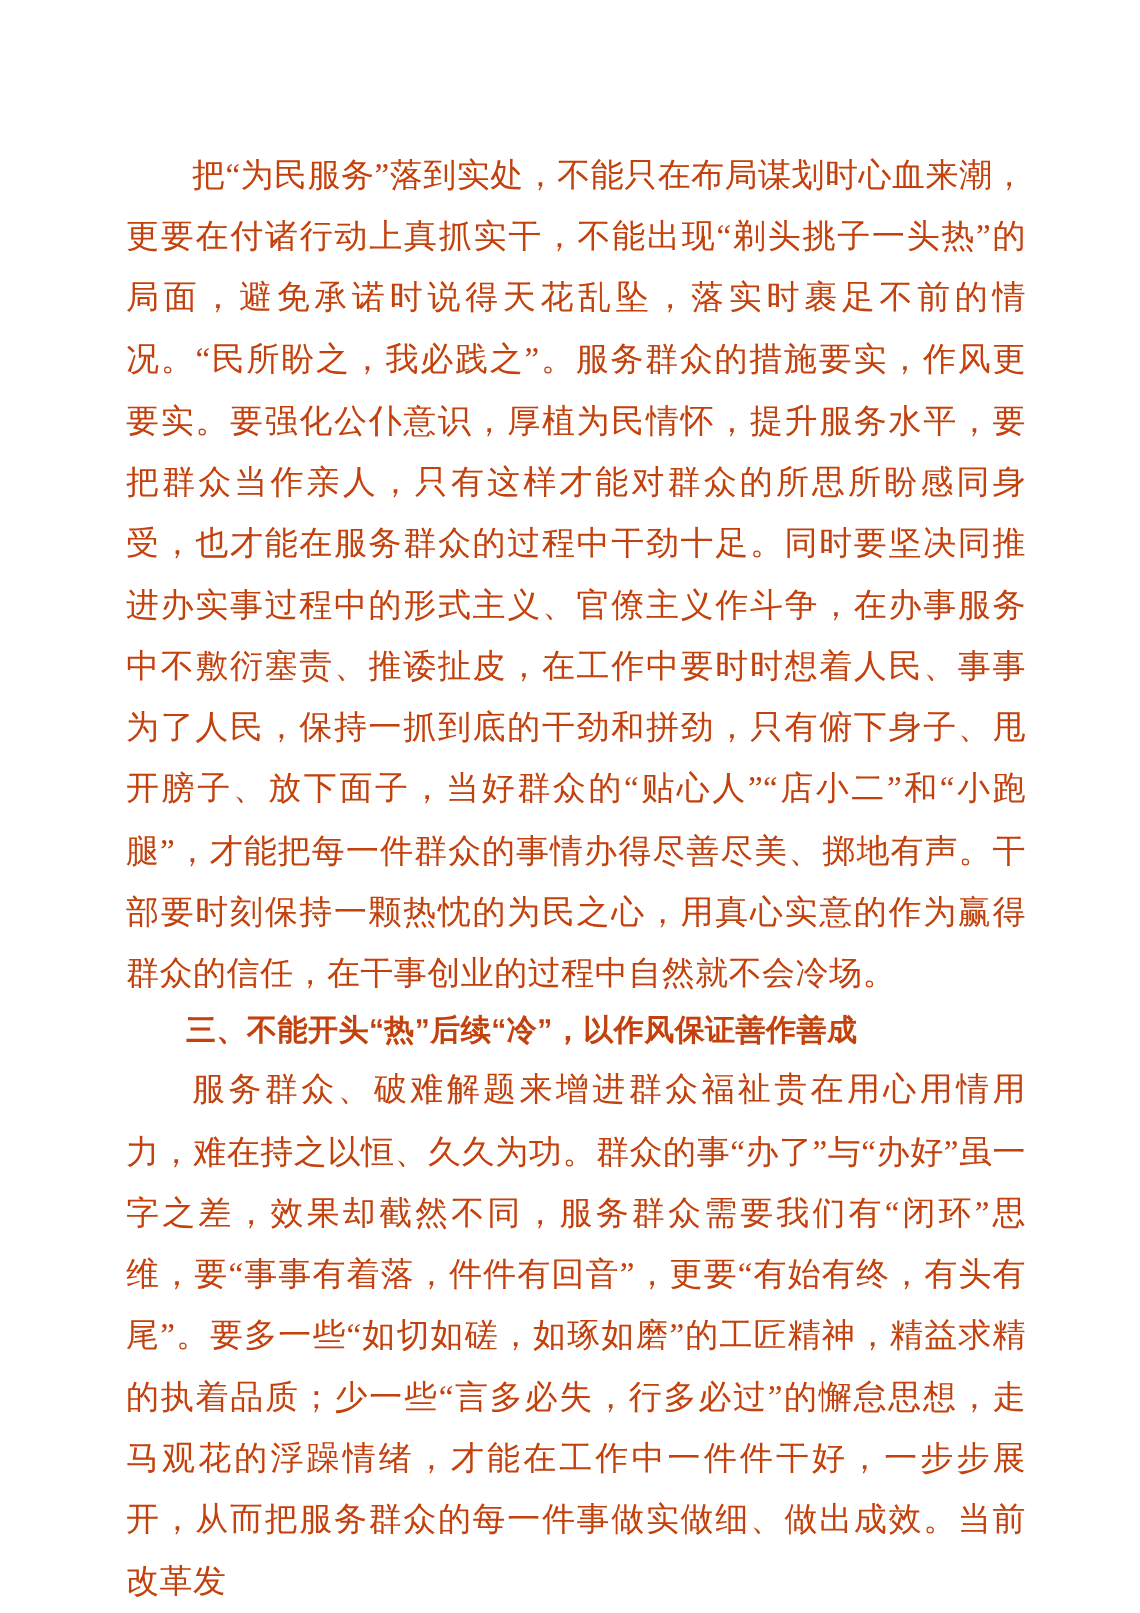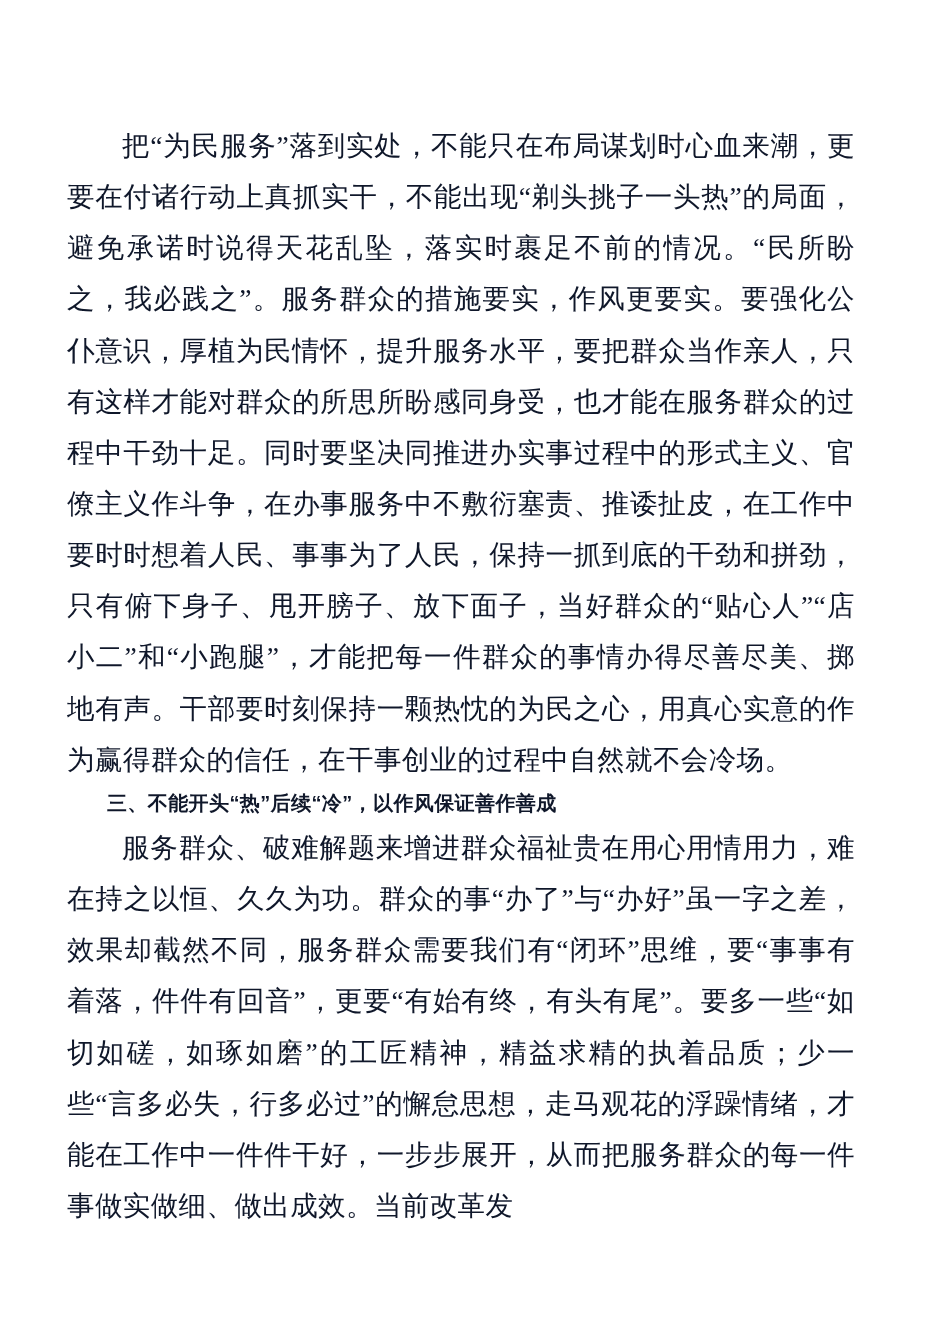--- a/index.html
+++ b/index.html
@@ -6,41 +6,41 @@
     margin: 0;
     padding: 0;
     background: #ffffff;
   }
   .page {
     position: relative;
     width: 950px;
     height: 1344px;
     background: #ffffff;
     box-sizing: border-box;
-    padding: 120px 95px 60px 67px;
+    padding: 120px 95px 60px 105px;
     font-family: "Liberation Serif", "DejaVu Serif", serif;
-    color: #0f172a;
+    color: #c2410c;
     overflow: hidden;
   }
   .doc-body {
     font-size: 27.5px;
     line-height: 1.86;
     text-align: justify;
     text-justify: inter-ideograph;
     letter-spacing: 0.4px;
   }
   p.para {
     margin: 0;
     text-indent: 2em;
     white-space: pre-wrap;
   }
   h2.heading {
     margin: 0;
     text-indent: 2em;
-    font-size: 20px;
+    font-size: 25px;
     font-weight: bold;
     line-height: 1.86;
     white-space: pre-wrap;
     font-family: "Liberation Sans", "DejaVu Sans", sans-serif;
   }
 </style>
 </head>
 <body>
 
 <div class="page">

